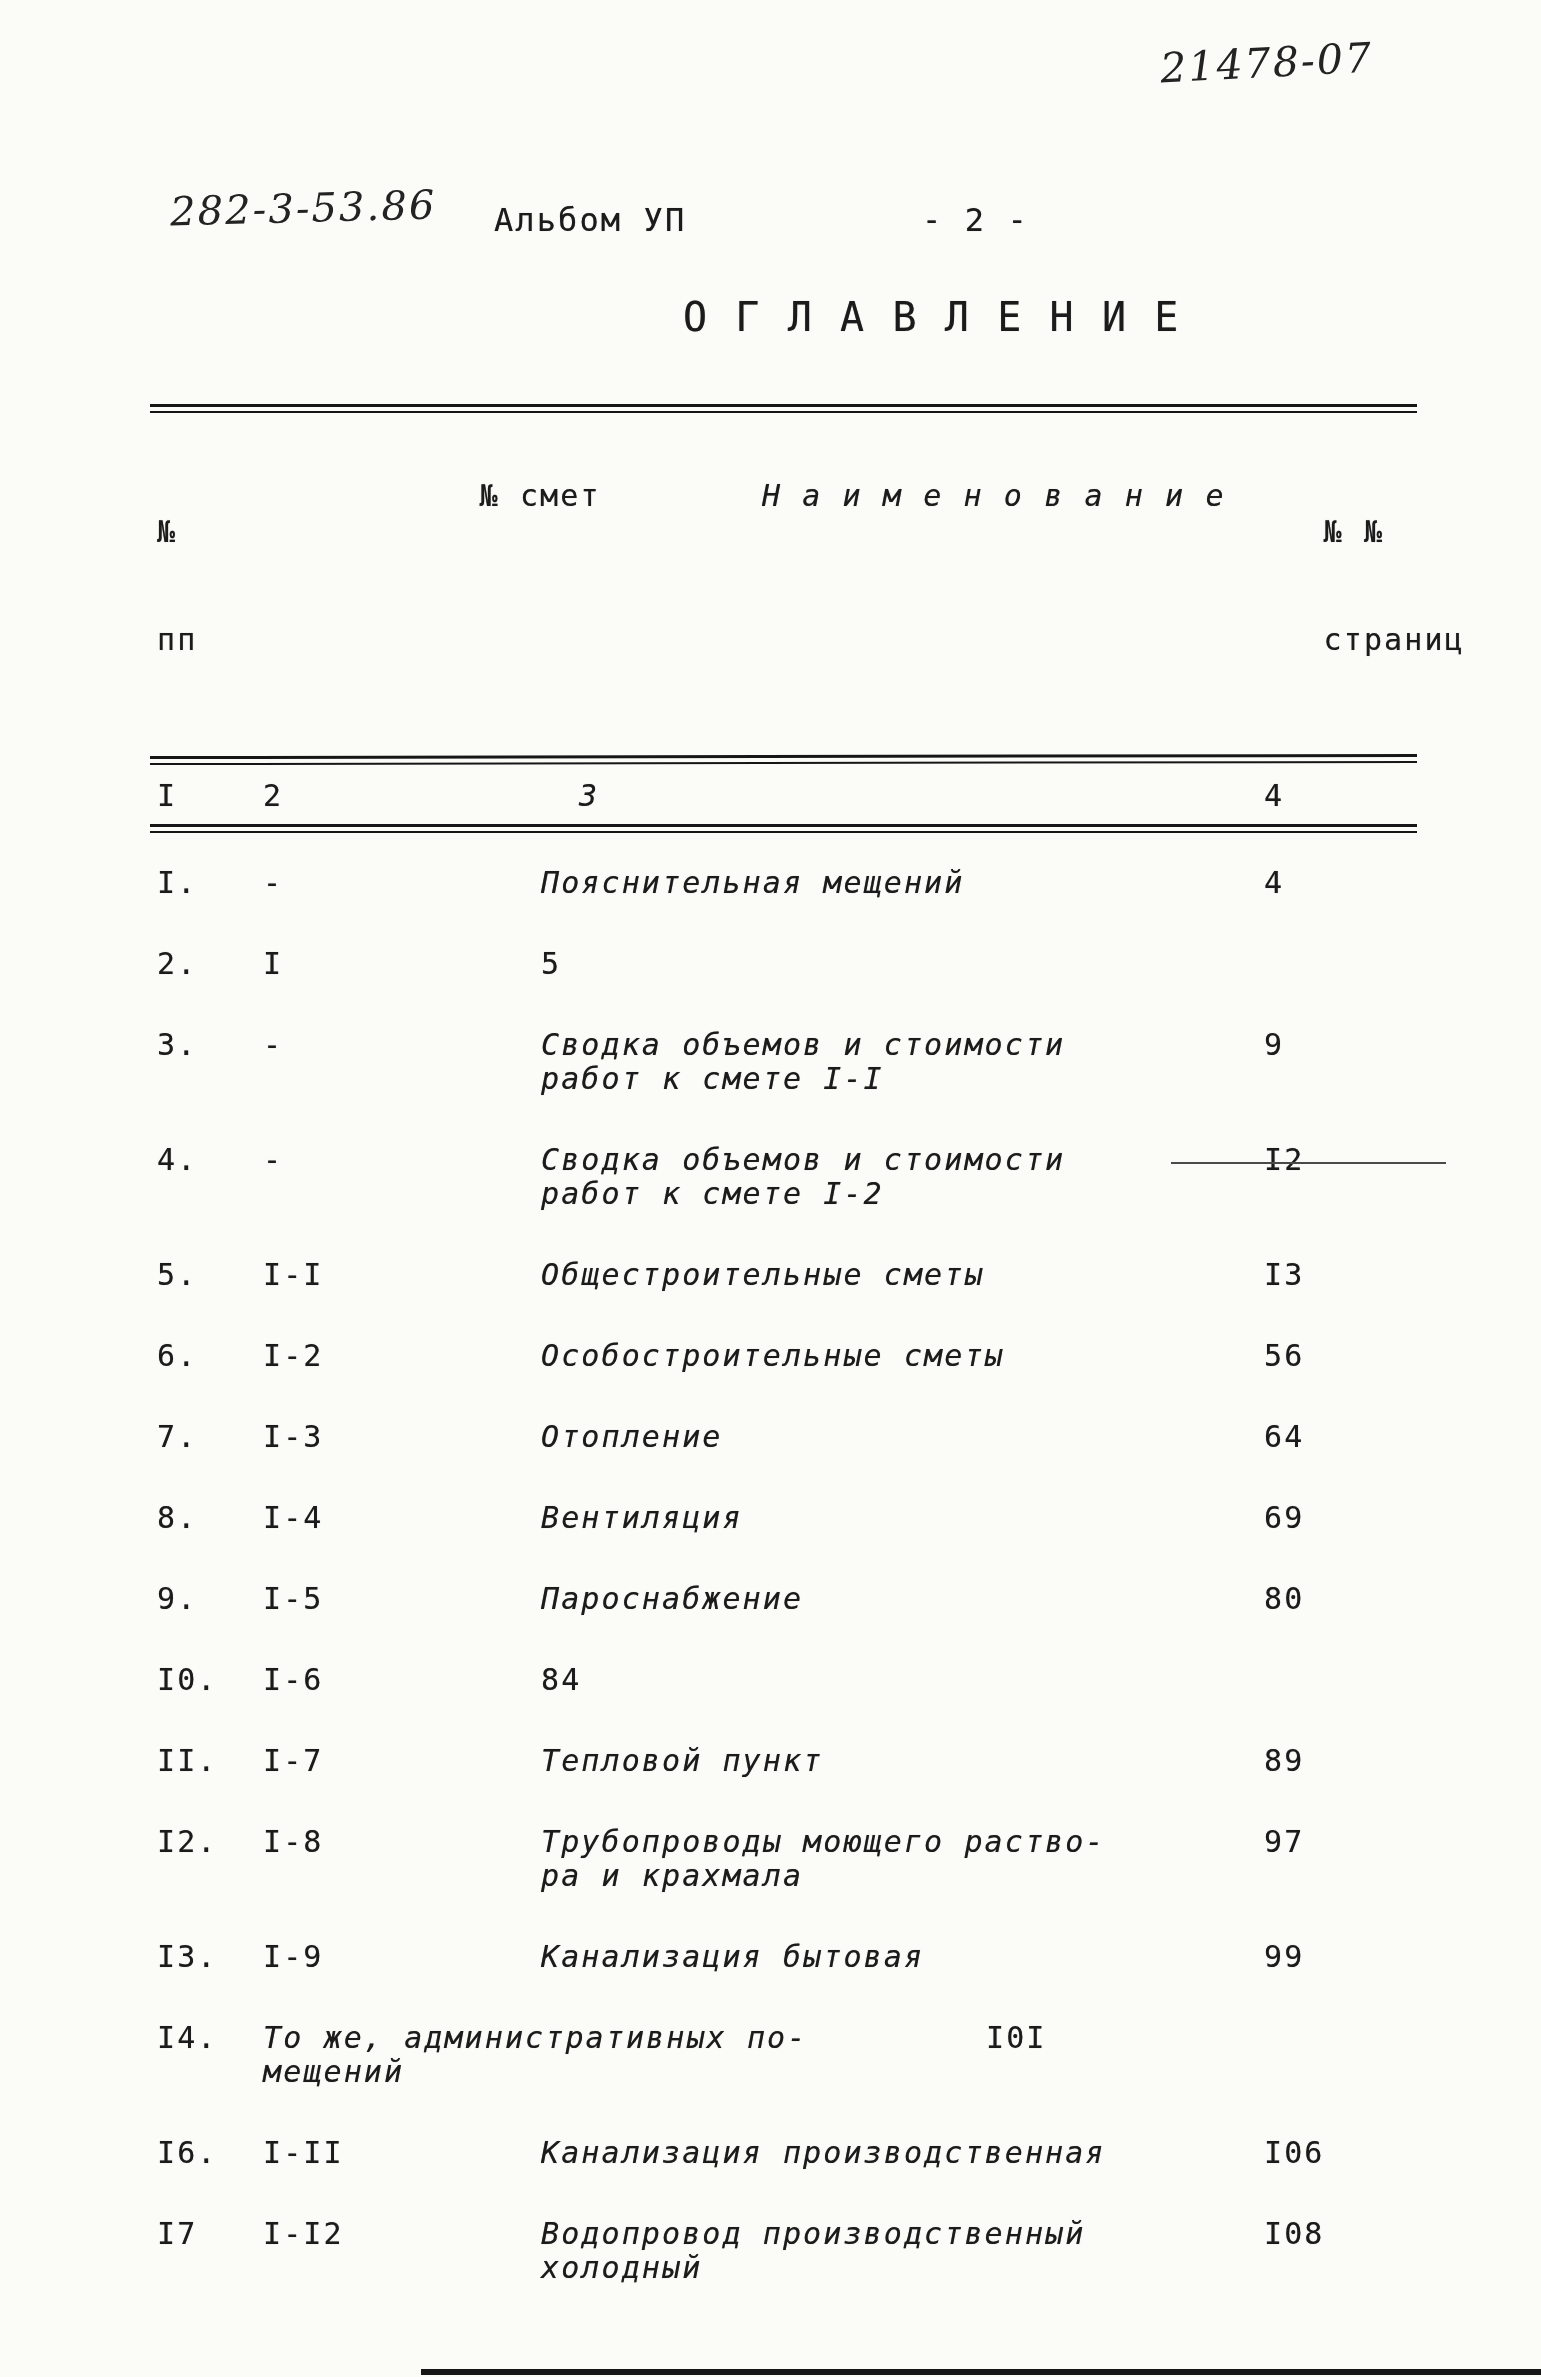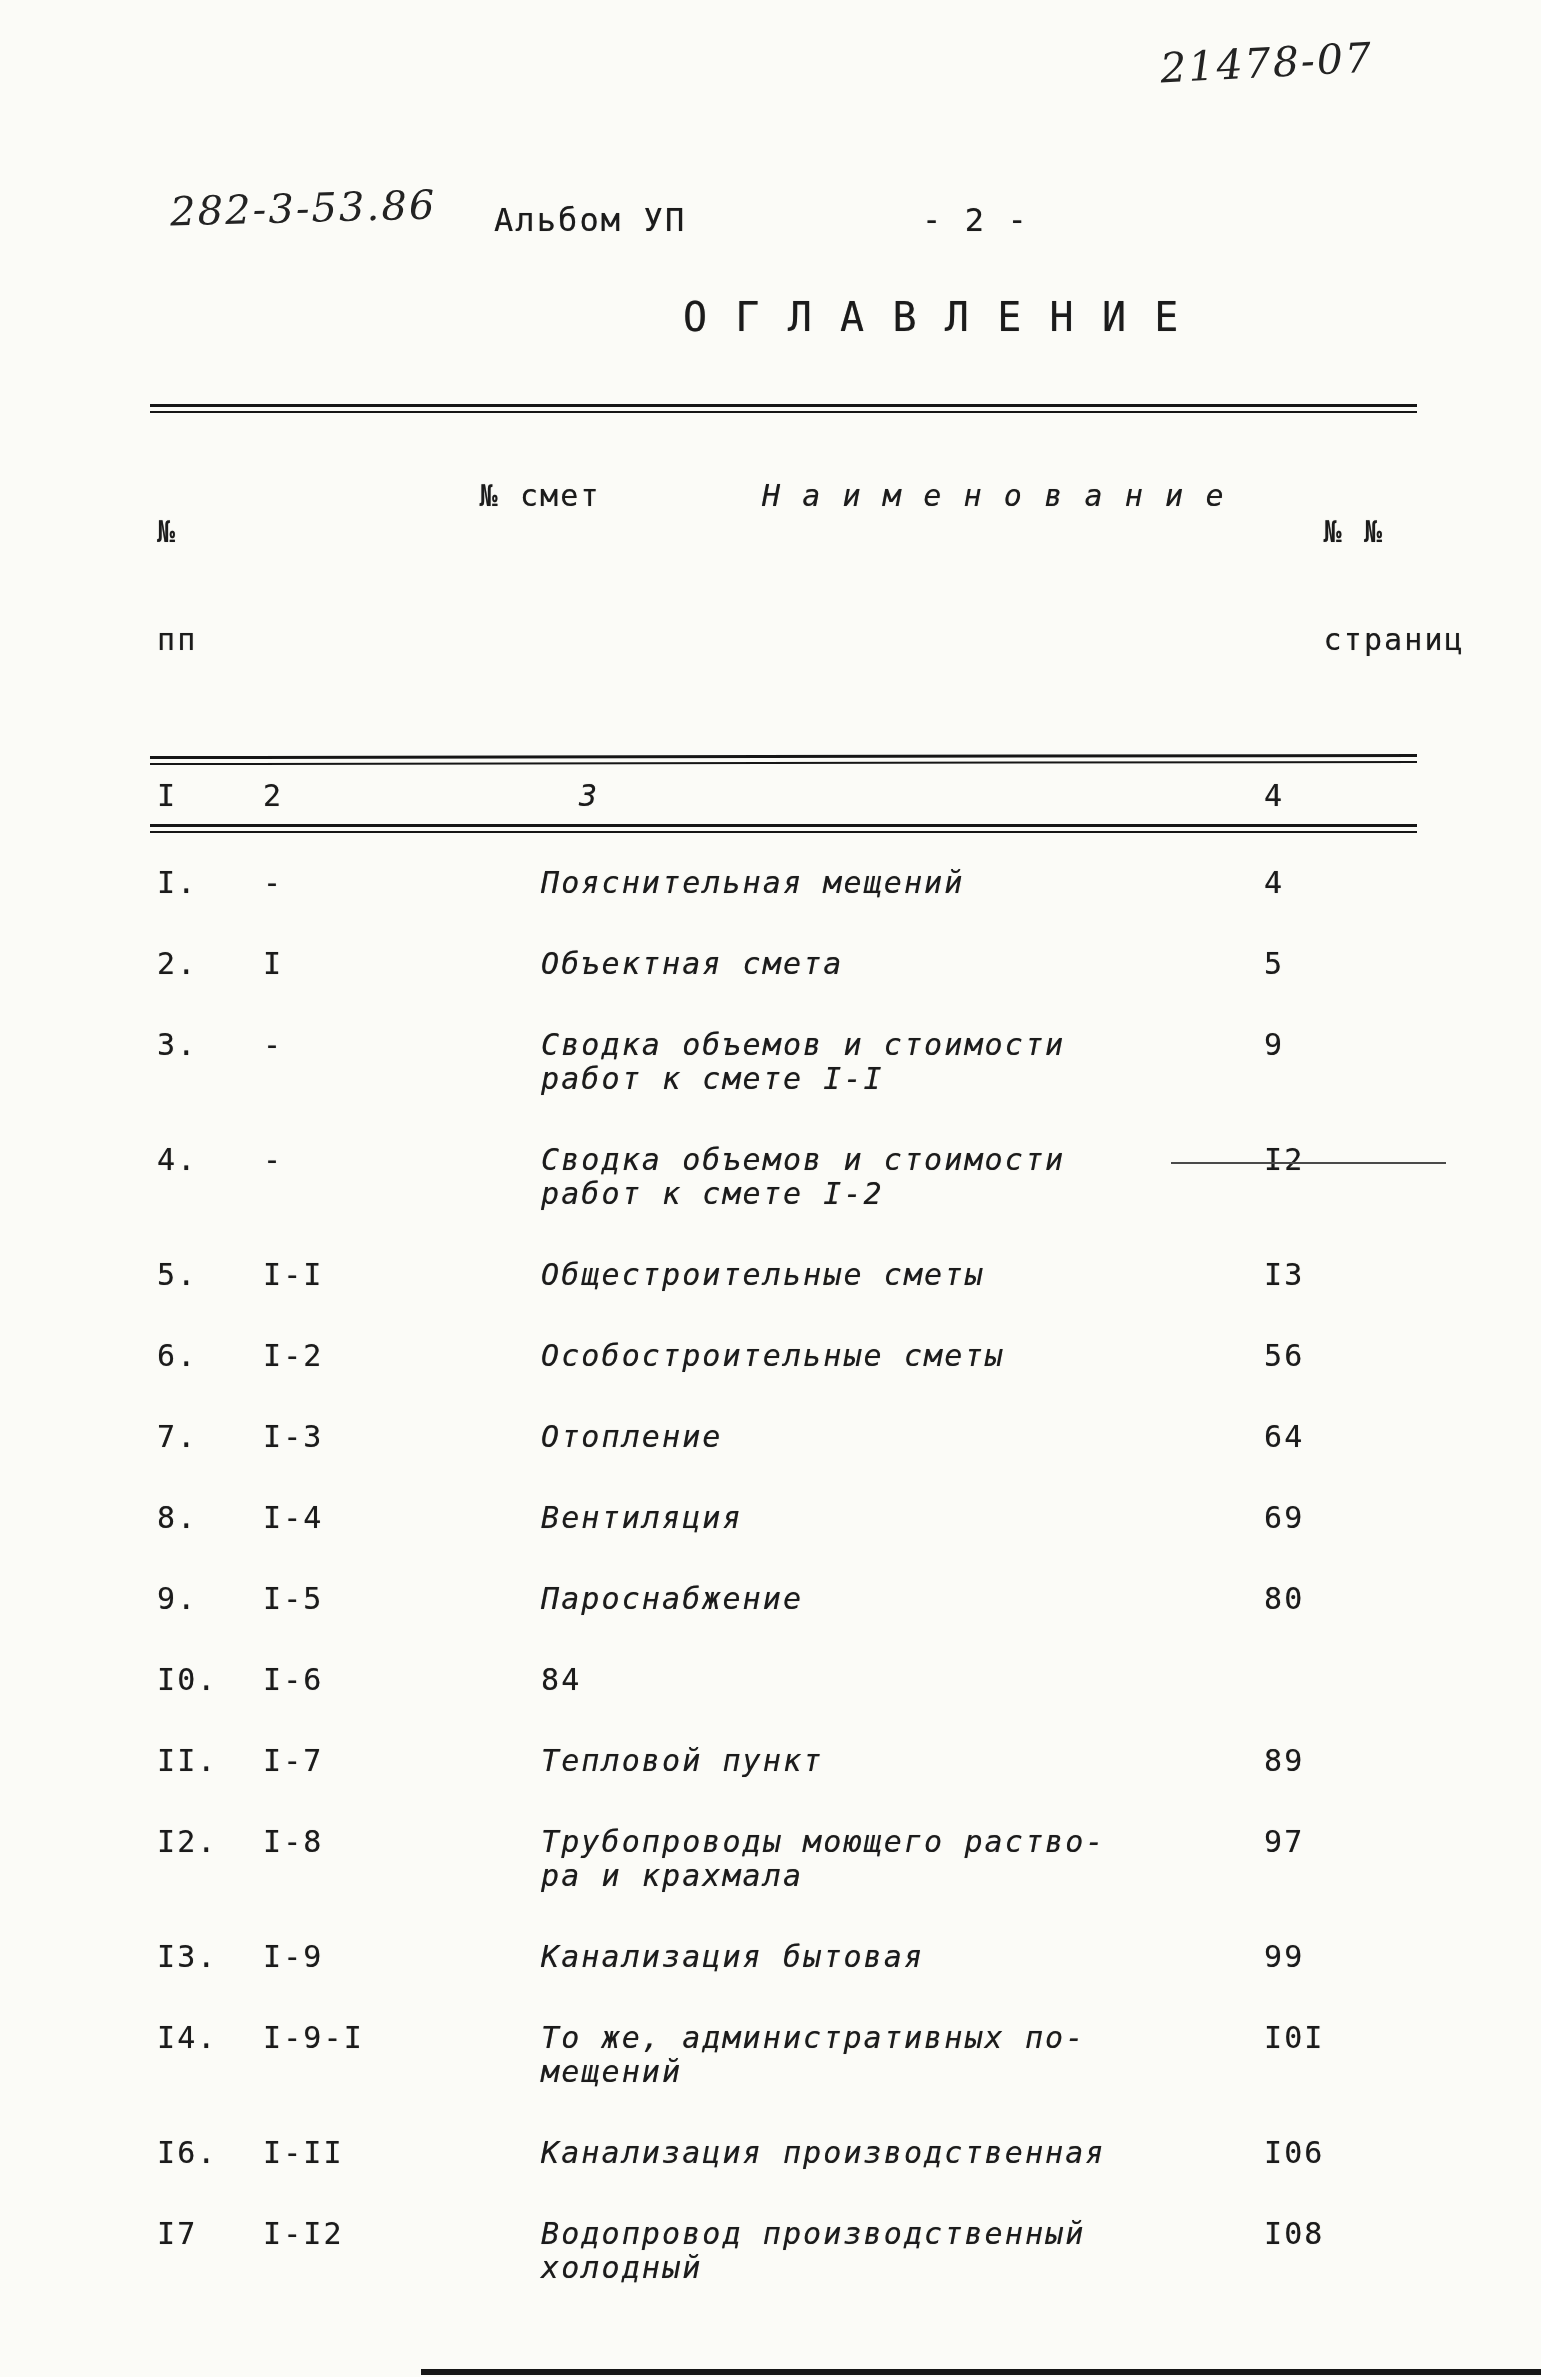--- a/index.html
+++ b/index.html
@@ -164,21 +164,20 @@
   <div class="cells row typed">
     <div class="c1"><span>I.</span></div>
     <div class="c2"><span>-</span></div>
     <div class="c3"><span>Пояснительная мещений</span></div>
     <div class="c4"><span class="pagecell">4</span></div>
   </div>
 
   <div class="cells row typed">
     <div class="c1"><span>2.</span></div>
     <div class="c2"><span>I</span></div>
-    <div class="c3"><span>Объектная смета</span></div>
     <div class="c4"><span class="pagecell">5</span></div>
   </div>
 
   <div class="cells row typed">
     <div class="c1"><span>3.</span></div>
     <div class="c2"><span>-</span></div>
     <div class="c3"><span>Сводка объемов и стоимости<br>работ к смете I-I</span></div>
     <div class="c4"><span class="pagecell">9</span></div>
   </div>
 
@@ -246,21 +245,20 @@
 
   <div class="cells row typed">
     <div class="c1"><span>I3.</span></div>
     <div class="c2"><span>I-9</span></div>
     <div class="c3"><span>Канализация бытовая</span></div>
     <div class="c4"><span class="pagecell">99</span></div>
   </div>
 
   <div class="cells row typed">
     <div class="c1"><span>I4.</span></div>
-    <div class="c2"><span>I-9-I</span></div>
     <div class="c3"><span>То же, административных по-<br>мещений</span></div>
     <div class="c4"><span class="pagecell">I0I</span></div>
   </div>
 
 
   <div class="cells row typed">
     <div class="c1"><span>I6.</span></div>
     <div class="c2"><span>I-II</span></div>
     <div class="c3"><span>Канализация производственная</span></div>
     <div class="c4"><span class="pagecell">I06</span></div>

